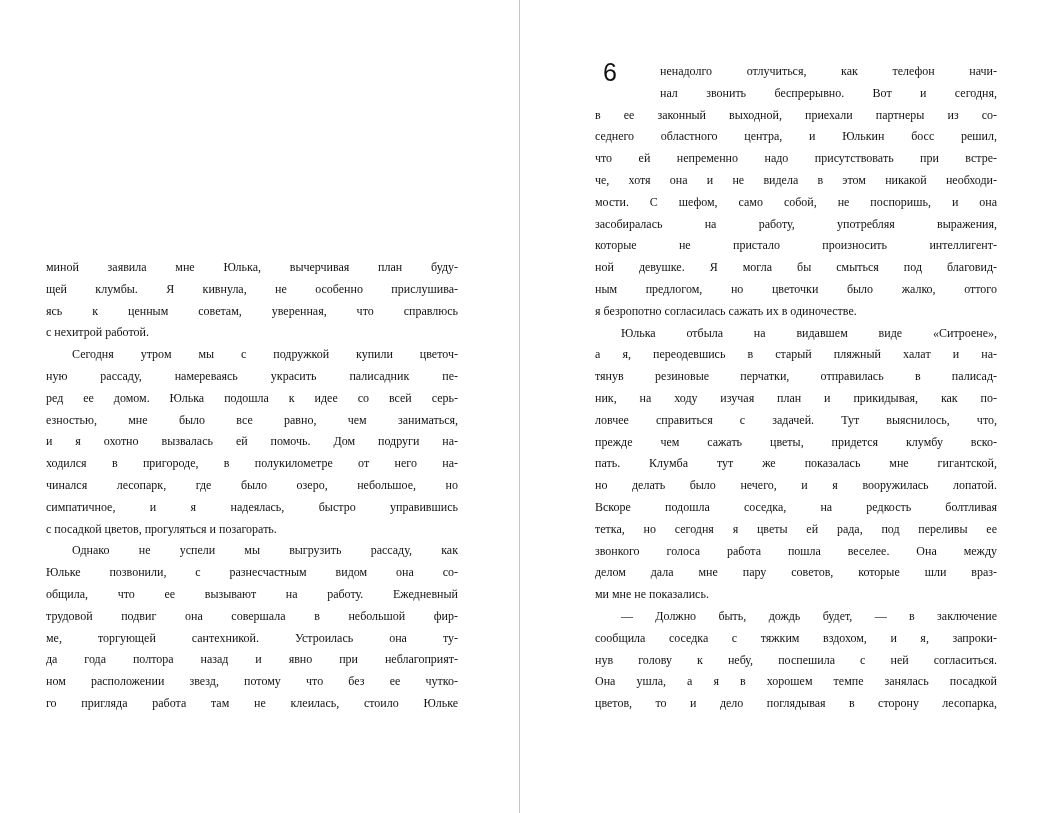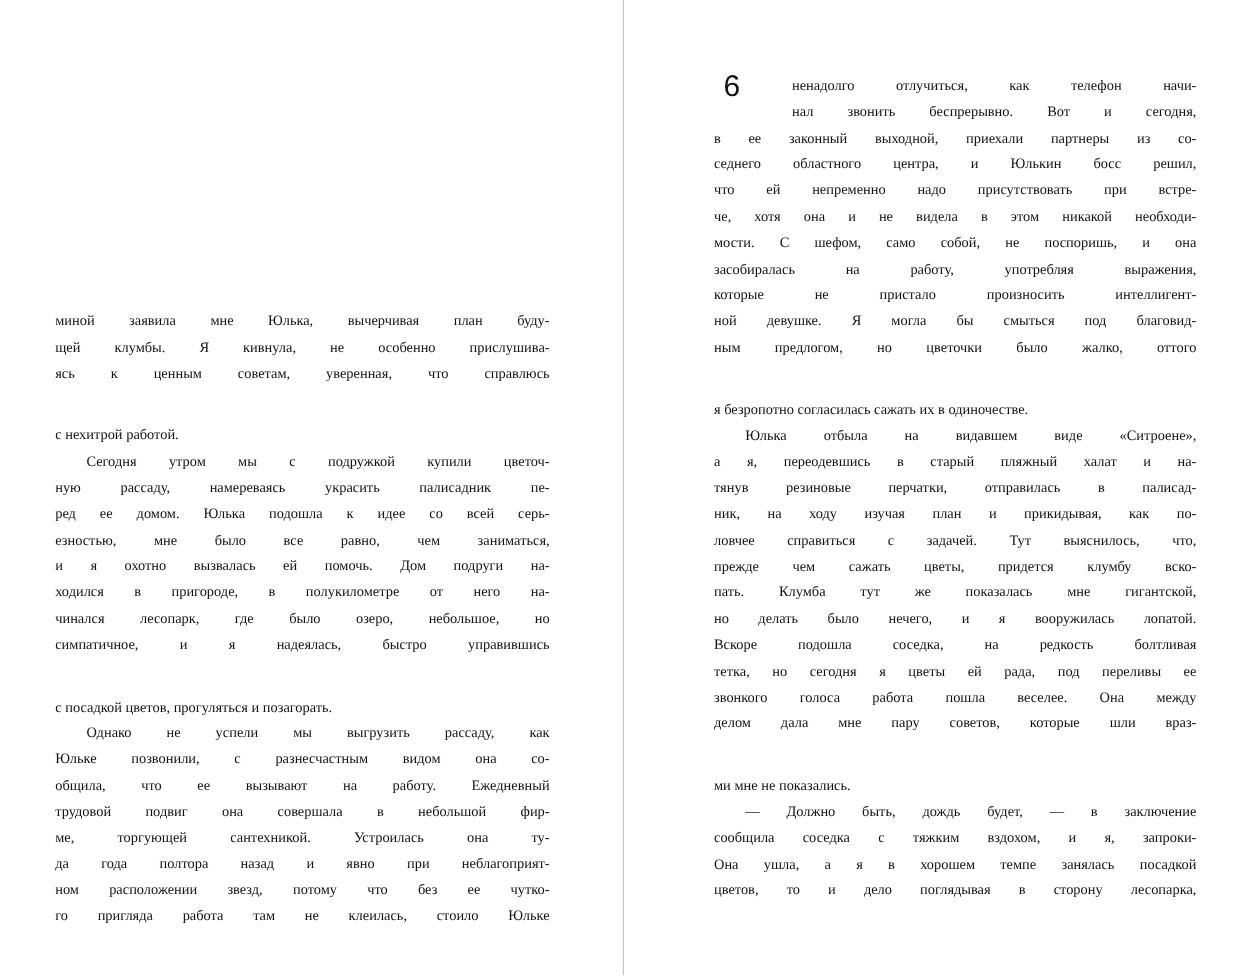--- a/index.html
+++ b/index.html
@@ -32,21 +32,21 @@
     font-size: 12px;
     line-height: 21.8px;
   }
   .page.left  .textblock { left: 46px; top: 257px; width: 412px; }
   .page.right .textblock { left: 75px; top: 61px;  width: 402px; }
   .line {
     text-align: justify;
     text-align-last: justify;
     white-space: normal;
   }
-  .line.para-end { text-align-last: left; margin-top: 30px; }
+  .line.para-end { text-align-last: left; }
   .line.first { text-indent: 26px; }
   .line.pn-wrap { padding-left: 65px; }
   .page-number {
     position: absolute;
     left: 83px;
     top: 59px;
     font-family: "Liberation Sans", "DejaVu Sans", sans-serif;
     font-size: 25px;
     line-height: 26px;
     color: var(--ink, #121212);
@@ -105,17 +105,18 @@
         <div class="line">прежде чем сажать цветы, придется клумбу вско-</div>
         <div class="line">пать. Клумба тут же показалась мне гигантской,</div>
         <div class="line">но делать было нечего, и я вооружилась лопатой.</div>
         <div class="line">Вскоре подошла соседка, на редкость болтливая</div>
         <div class="line">тетка, но сегодня я цветы ей рада, под переливы ее</div>
         <div class="line">звонкого голоса работа пошла веселее. Она между</div>
         <div class="line">делом дала мне пару советов, которые шли враз-</div>
         <div class="line para-end">ми мне не показались.</div>
         <div class="line first">— Должно быть, дождь будет, — в заключение</div>
         <div class="line">сообщила соседка с тяжким вздохом, и я, запроки-</div>
+        <div class="line">нув голову к небу, поспешила с ней согласиться.</div>
         <div class="line">Она ушла, а я в хорошем темпе занялась посадкой</div>
         <div class="line">цветов, то и дело поглядывая в сторону лесопарка,</div>
       </div>
   </div>
 </div>
 
 </body></html>

